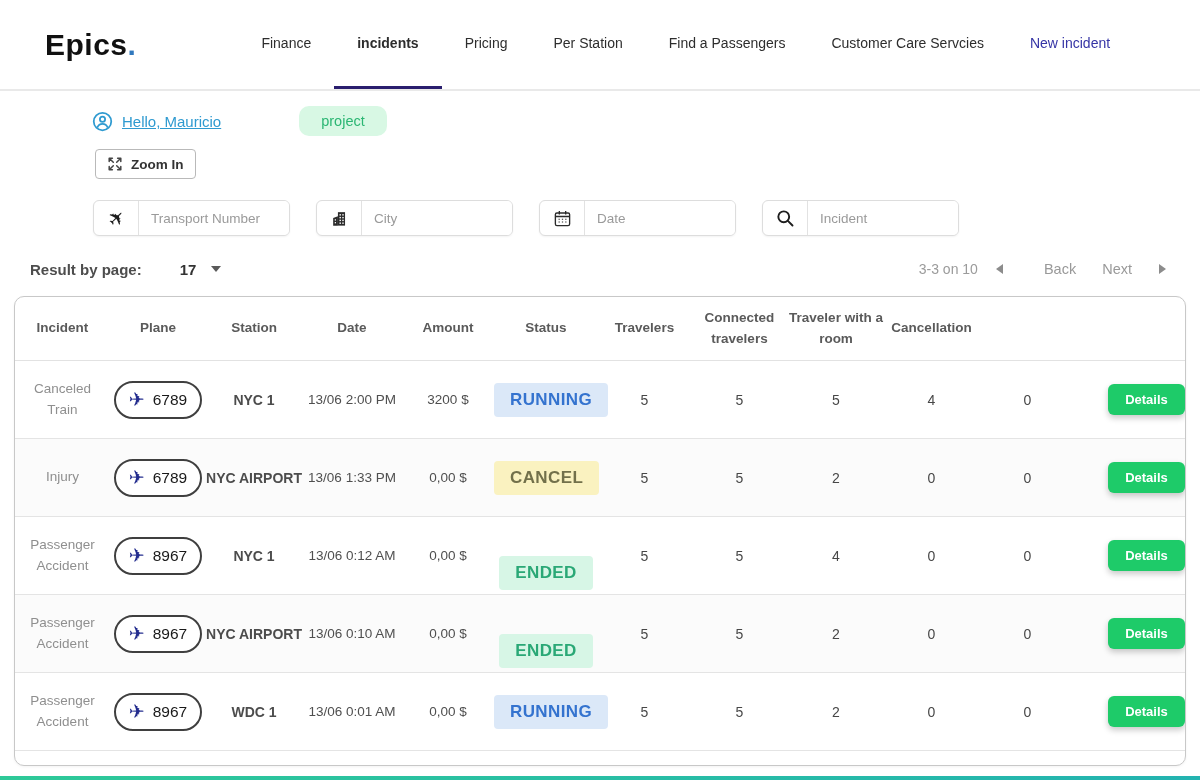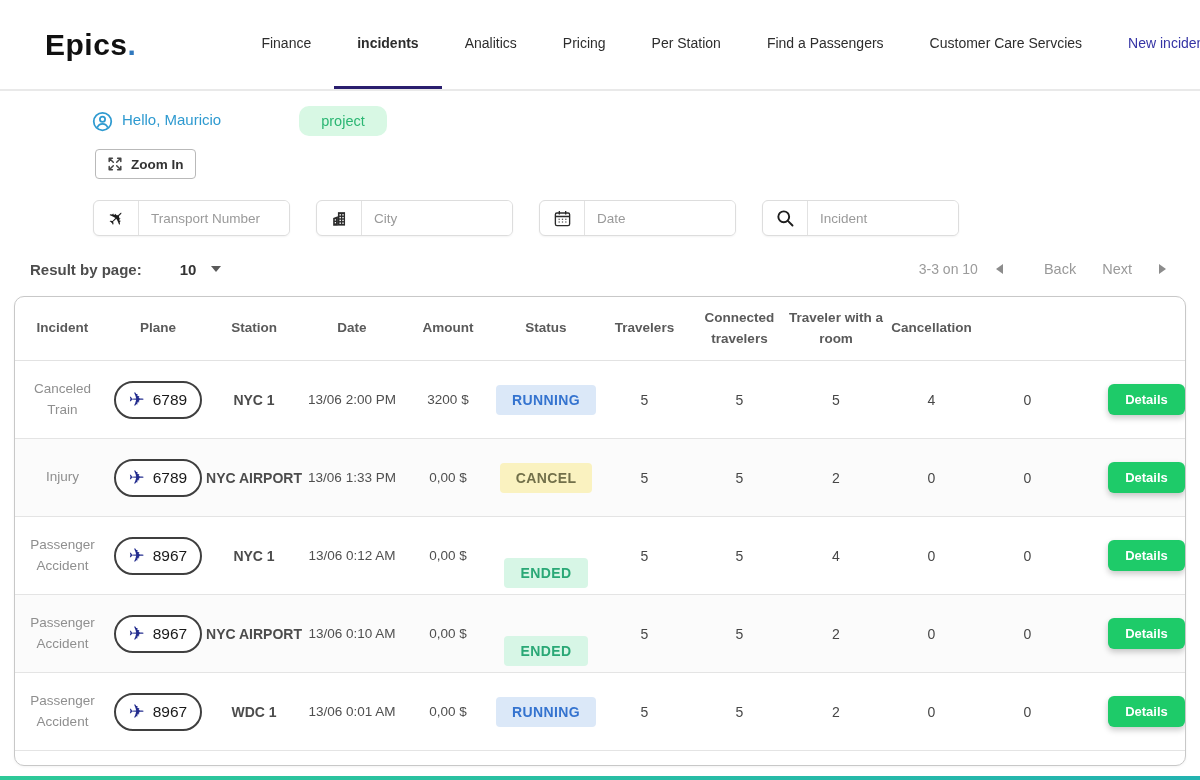--- a/index.html
+++ b/index.html
@@ -13,22 +13,22 @@
   .logo .dot{ color:var(--logo_dot,#3179be); }
   .main-nav{ display:flex; align-items:center; height:100%; margin-left:102px; gap:0; }
   .nav-item{ font-size:14px; color:#2d2d2d; padding:0 23px; height:100%; display:flex;
              align-items:center; cursor:pointer; border-bottom:3px solid transparent;
              white-space:nowrap; }
   .nav-item.active{ font-weight:800; border-bottom-color:var(--nav_underline,#2a1e6e); }
   .nav-item.accent{ color:var(--indigo_link,#3534a5); }
 
   
   .greet-row{ margin:15px 0 0 92px; display:flex; align-items:center; height:30px; }
-  .user-chip{ display:flex; gap:9px; cursor:pointer;
-              color:var(--link_blue,#2e9ad0); font-size:15px; }
+  .user-chip{ display:flex; align-items:center; gap:9px; cursor:pointer;
+              color:var(--link_blue,#2e9ad0); font-size:15px;text-decoration:underline; }
   .project-badge{ margin-left:78px; background:var(--badge_green_bg,#d8f8e4);
                   color:var(--badge_green_text,#2bb673); font-size:14.5px;
                   padding:7px 22px; border-radius:10px; cursor:pointer; }
   .zoom-btn{ margin:13px 0 0 95px; display:inline-flex; align-items:center; gap:8px;
              border:1px solid #b9b9b9; border-radius:4px; background:#fff; cursor:pointer;
              padding:6px 11px; font-size:13.5px; font-weight:700; color:#333;
              font-family:"Liberation Sans",sans-serif; }
 
   
   .filters{ margin:21px 0 0 93px; display:flex; gap:26px; }
@@ -71,21 +71,21 @@
   .td{ text-align:center; font-size:13.5px; color:#4f4f4f; }
   .td.incident{ color:#8f8f8f; line-height:1.5; padding:0 6px; }
   .td.station{ font-weight:700; color:#4c4c4c; font-size:14px; }
   .td.num{ font-size:14px; color:#474747; }
   .plane-pill{ display:inline-flex; align-items:center; justify-content:center; gap:8px;
                border:2px solid #3f3f3f; border-radius:19px; height:38px; padding:0 13px;
                background:#fff; }
   .plane-pill .pg{ font-size:19px; color:var(--plane_navy,#232c8e); transform:none; }
   .plane-pill .pn{ font-size:15.5px; color:#191919; }
   .status-badge{ display:inline-block; min-width:78px; padding:7px 16px; border-radius:4px;
-                 font-size:14px; font-weight:600; letter-spacing:.4px; }
+                 font-size:17px; font-weight:600; letter-spacing:.4px; }
   .status-badge.running{ background:var(--status_running_bg,#dbe8f8); color:var(--status_running_text,#3473cf); }
   .status-badge.cancel{ background:var(--status_cancel_bg,#faf2c0); color:var(--status_cancel_text,#72704a); }
   .status-badge.ended{ background:var(--status_ended_bg,#d7f6e6); color:var(--status_ended_text,#2aa876);margin-top:34px; }
   .details-btn{ background:var(--accent_green,#1ecb69); color:#fff; border:none; cursor:pointer;
                 font-weight:700; font-size:13px; padding:8px 17px; border-radius:6px;
                 box-shadow:0 3px 6px rgba(0,0,0,.22); font-family:"Liberation Sans",sans-serif;margin-left:32px; }
 
   .bottom-bar{ position:fixed; left:0; bottom:0; width:100%; height:4px;
                background:linear-gradient(90deg,#2ec998,#23b3b0); }
 
@@ -97,21 +97,20 @@
 
 
 
 <header class="app-header">
   <div class="logo">
     <span>Epics</span><span class="dot">.</span>
   </div>
   <nav class="main-nav" id="main-nav">
       <span class="nav-item">Finance</span>
       <span class="nav-item active">incidents</span>
-      <span class="nav-item">Analitics</span>
       <span class="nav-item">Pricing</span>
       <span class="nav-item">Per Station</span>
       <span class="nav-item">Find a Passengers</span>
       <span class="nav-item">Customer Care Servcies</span>
       <span class="nav-item accent">New incident</span>
     </nav>
 
 </header>
 
 
@@ -190,21 +189,21 @@
     </span>
     <input placeholder="Incident" style="">
   </div>
 </div>
 
 
 <div class="toolbar">
   <div class="rbp">
     <span>Result by page:</span>
     <span class="page-size">
-      <span>10</span>
+      <span>17</span>
       <span class="caret"></span>
     </span>
   </div>
   <div class="pager">
     <span class="range">3-3 on 10</span>
     <span class="tri left"></span>
     <span class="pbtn">Back</span>
     <span class="pbtn">Next</span>
     <span class="tri right"></span>
   </div>

